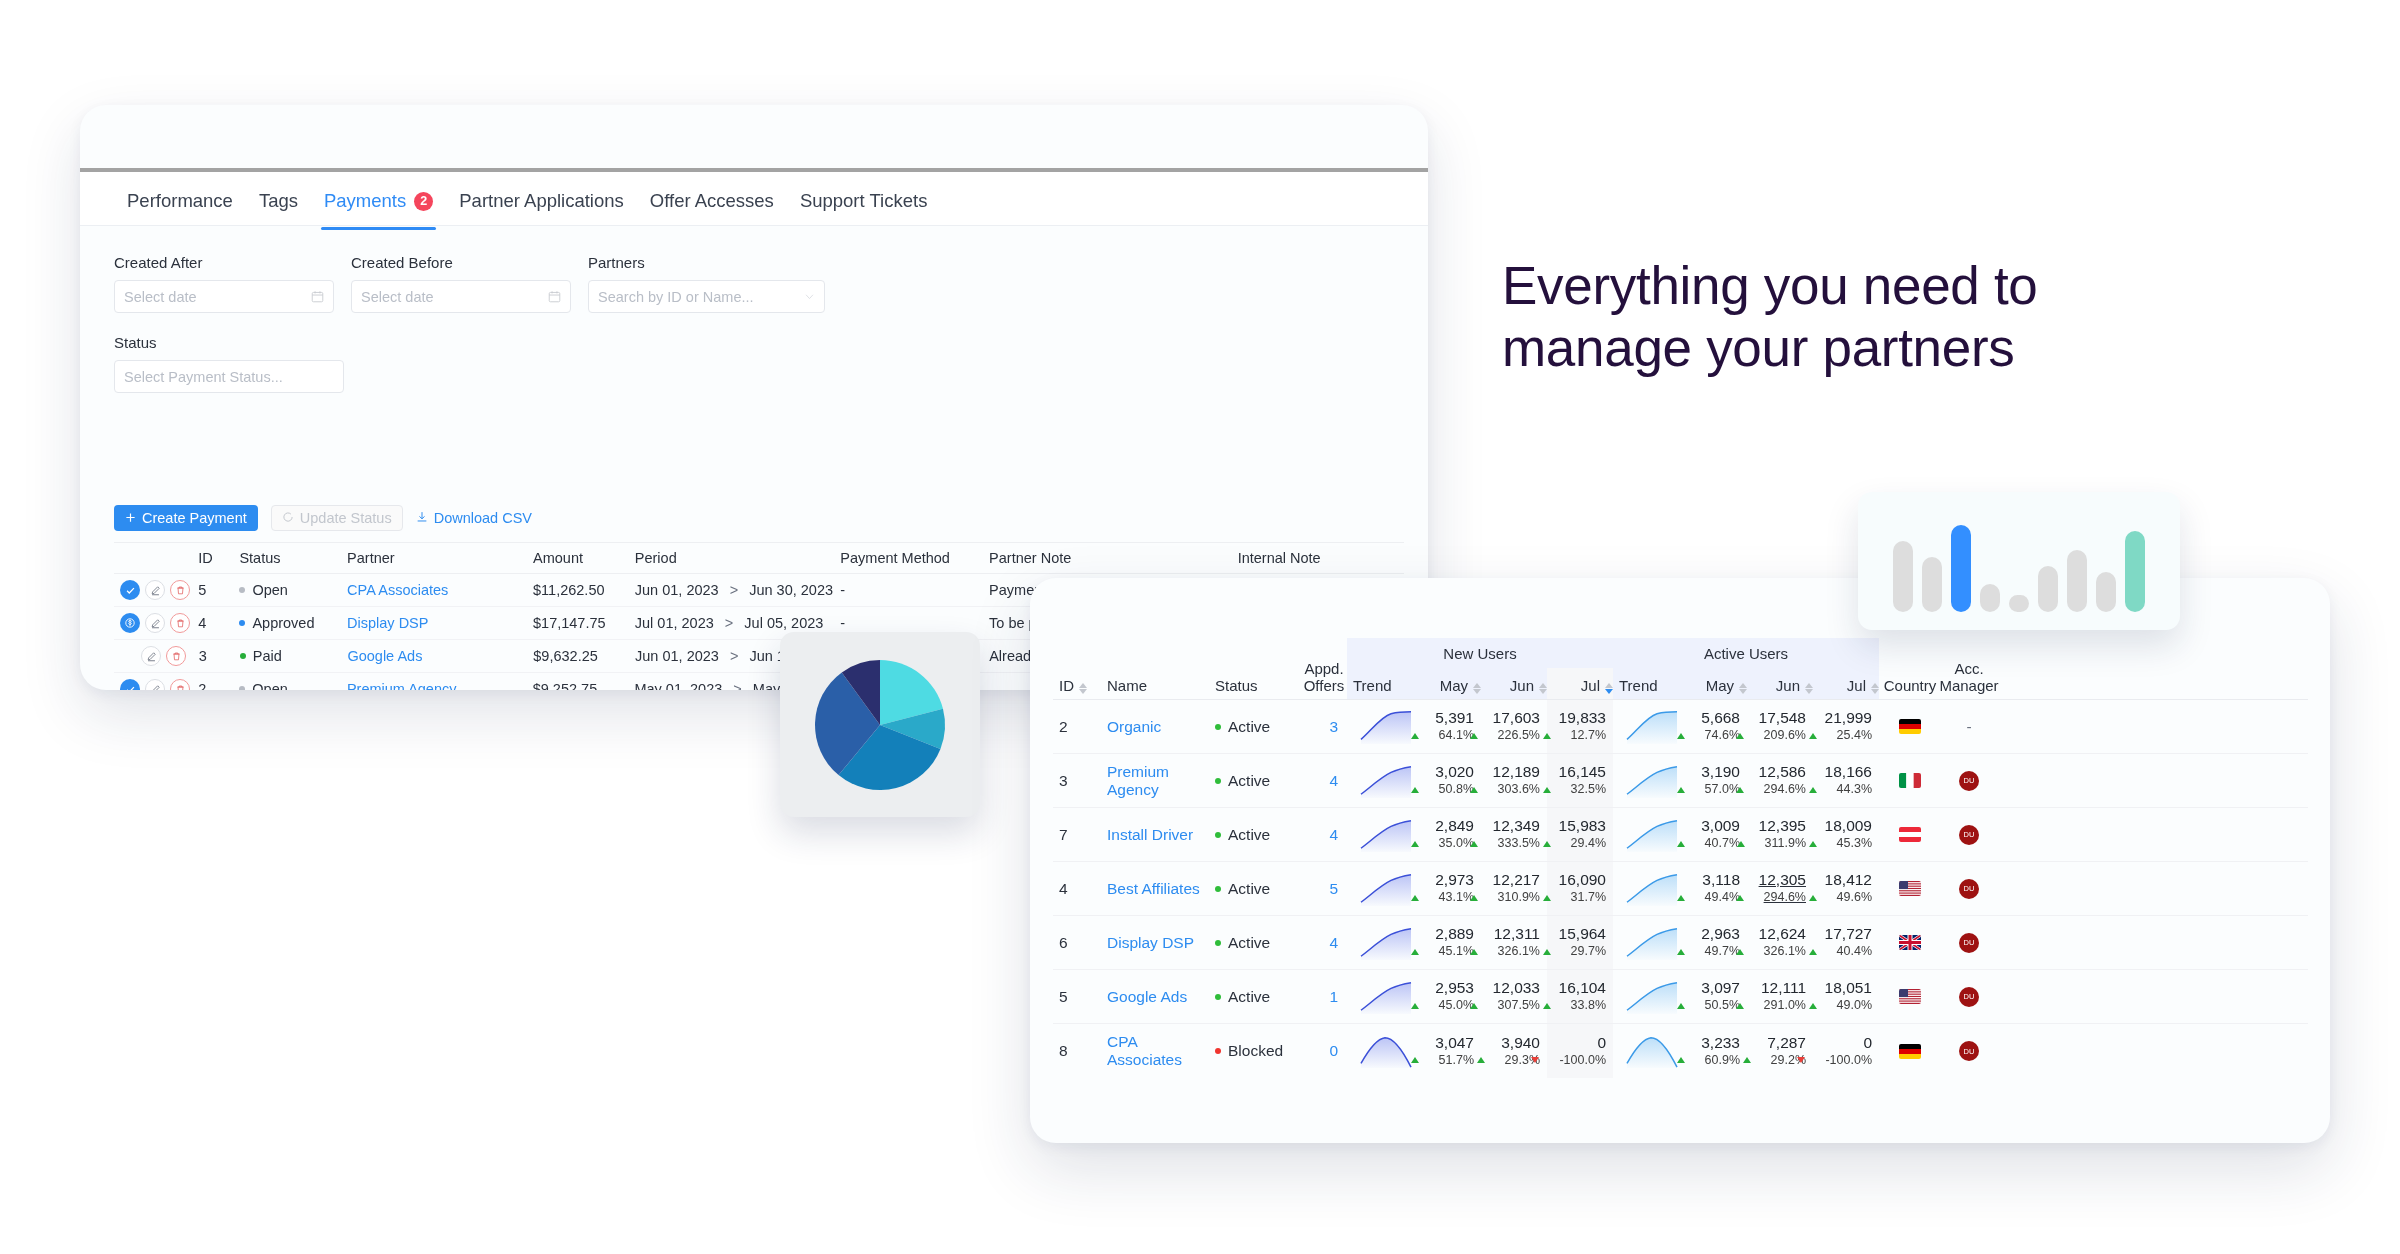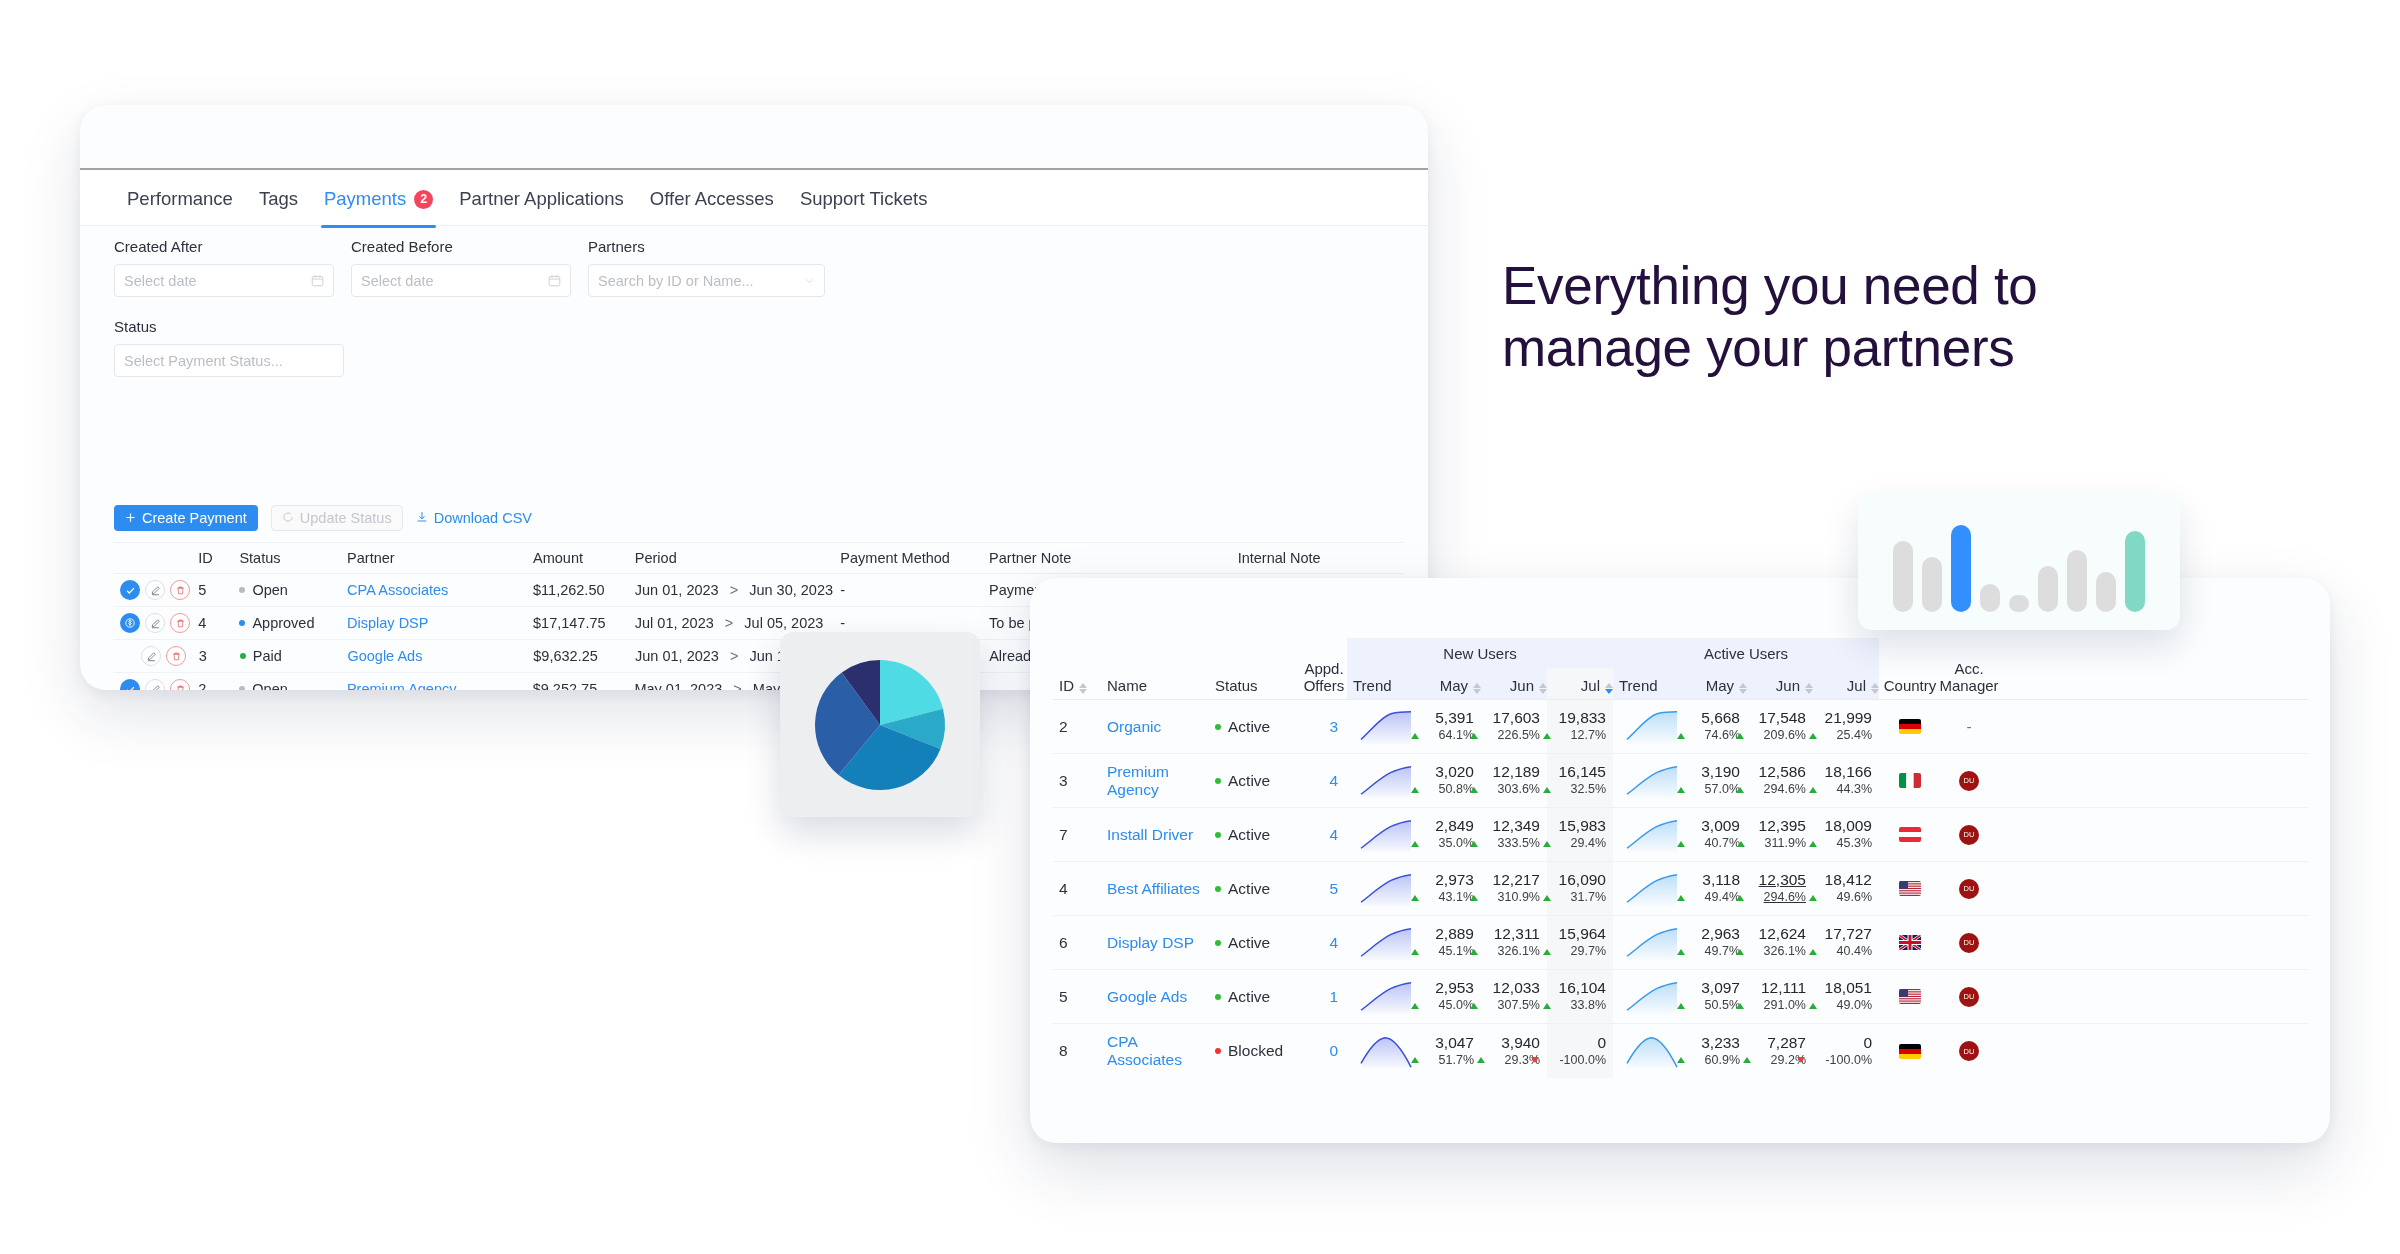--- a/index.html
+++ b/index.html
@@ -18,21 +18,21 @@
     left: 80px; top: 105px;
     width: 1348px; height: 585px;
     background: #fbfdfe;
     border-radius: 26px;
     box-shadow: 0 24px 60px rgba(25,40,80,.13), 0 4px 14px rgba(25,40,80,.06);
     overflow: hidden;
   }
 
   .tabs-bar {
     position: absolute; left: 0; top: 63px; width: 1612px; height: 58px;
-    border-top: 2px solid #a3a3a3;
+    border-top: 4px solid #a3a3a3;
     border-bottom: 1px solid #eceff3;
     background: #ffffff;
   }
   .tabs-row { display:flex; align-items:center; height:58px; padding-left:34px; gap:0; }
   .tab {
     font-size: 18.5px; color:#3a4250; padding: 0 13px; height:58px;
     display:flex; align-items:center; gap:8px; position:relative; cursor:pointer;
     white-space:nowrap;
   }
   .tab.active { color:#2f8bf5; }
@@ -40,21 +40,21 @@
     content:""; position:absolute; left:10px; right:10px; bottom:0;
     height:3px; background:#2f8bf5; border-radius:2px;
   }
   .tab-badge {
     background:#f5455c; color:#fff; font-size:12.5px; line-height:1;
     min-width:19px; height:19px; border-radius:10px;
     display:inline-flex; align-items:center; justify-content:center;
     padding:0 5px; font-weight:600;
   }
 
-  .filters { position:absolute; left:0; top:105px; width:1180px; }
+  .filters { position:absolute; left:0; top:121px; width:1180px; }
   .filter-row { display:flex; padding: 28px 0 0 34px; gap:0; }
   .filter-field { width:220px; margin-right:0; }
   .f-label { font-size:15px; color:#2b313c; margin-bottom:9px; }
   .f-input {
     height:33px; border:1px solid #e4e7ec; border-radius:4px; background:#fff;
     display:flex; align-items:center; padding:0 9px; font-size:14.5px; color:#b9bec7;
     position:relative; cursor:text;
   }
   .f-input .ico { margin-left:auto; opacity:.55; display:flex; }
   .filter-field.w-partners { width:237px; }

